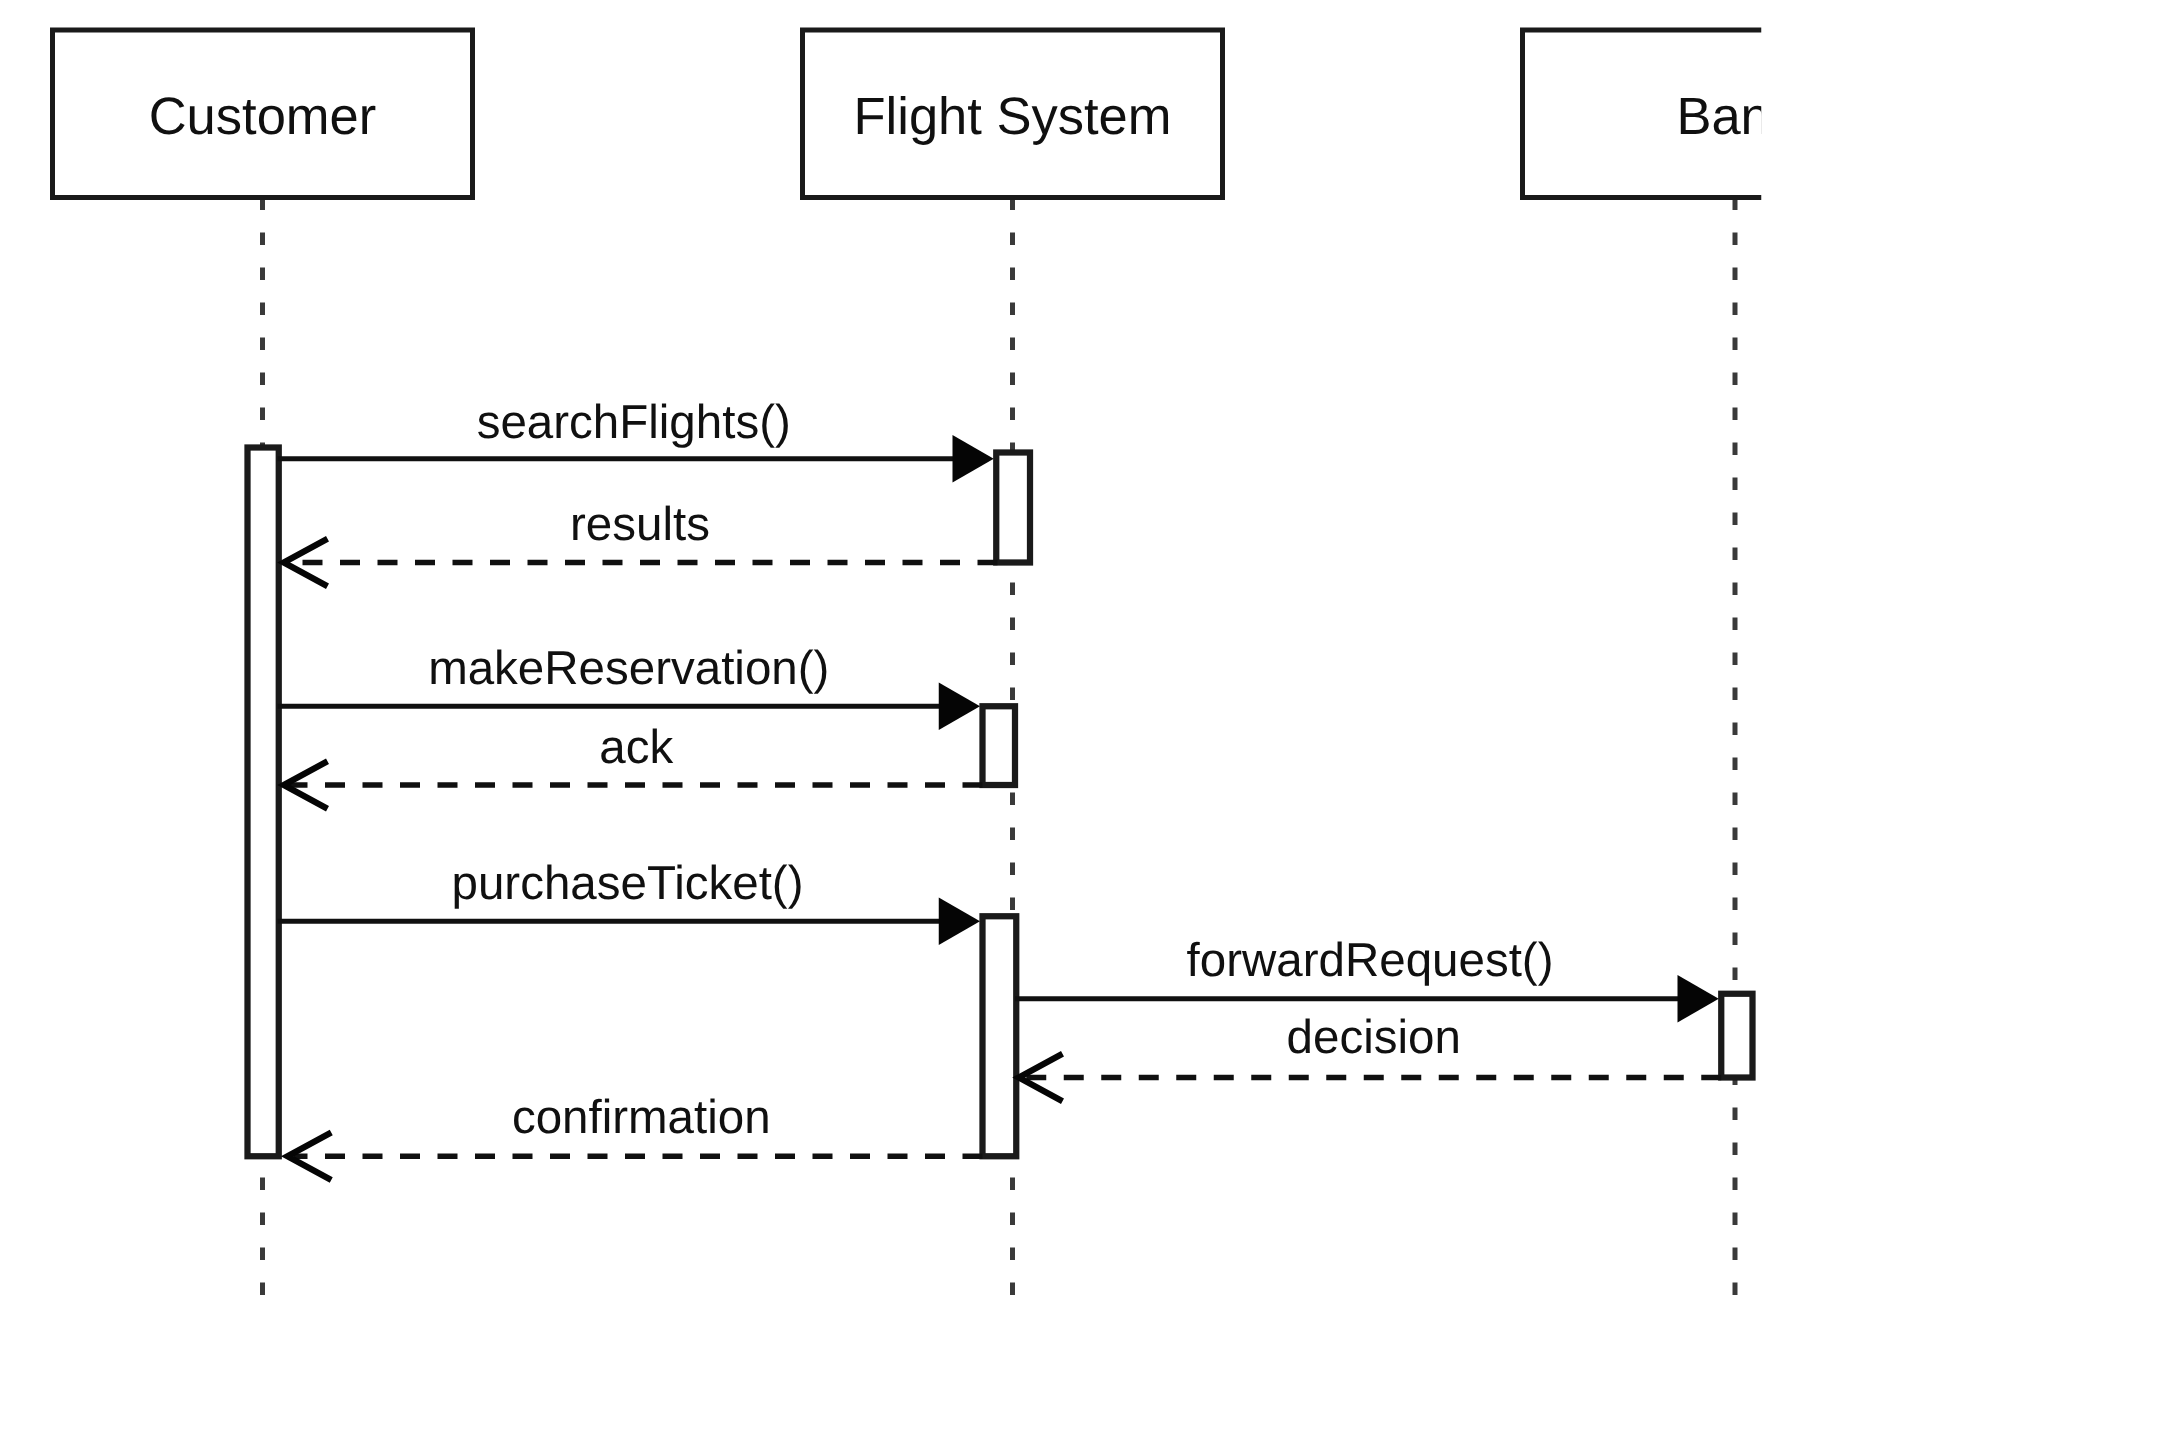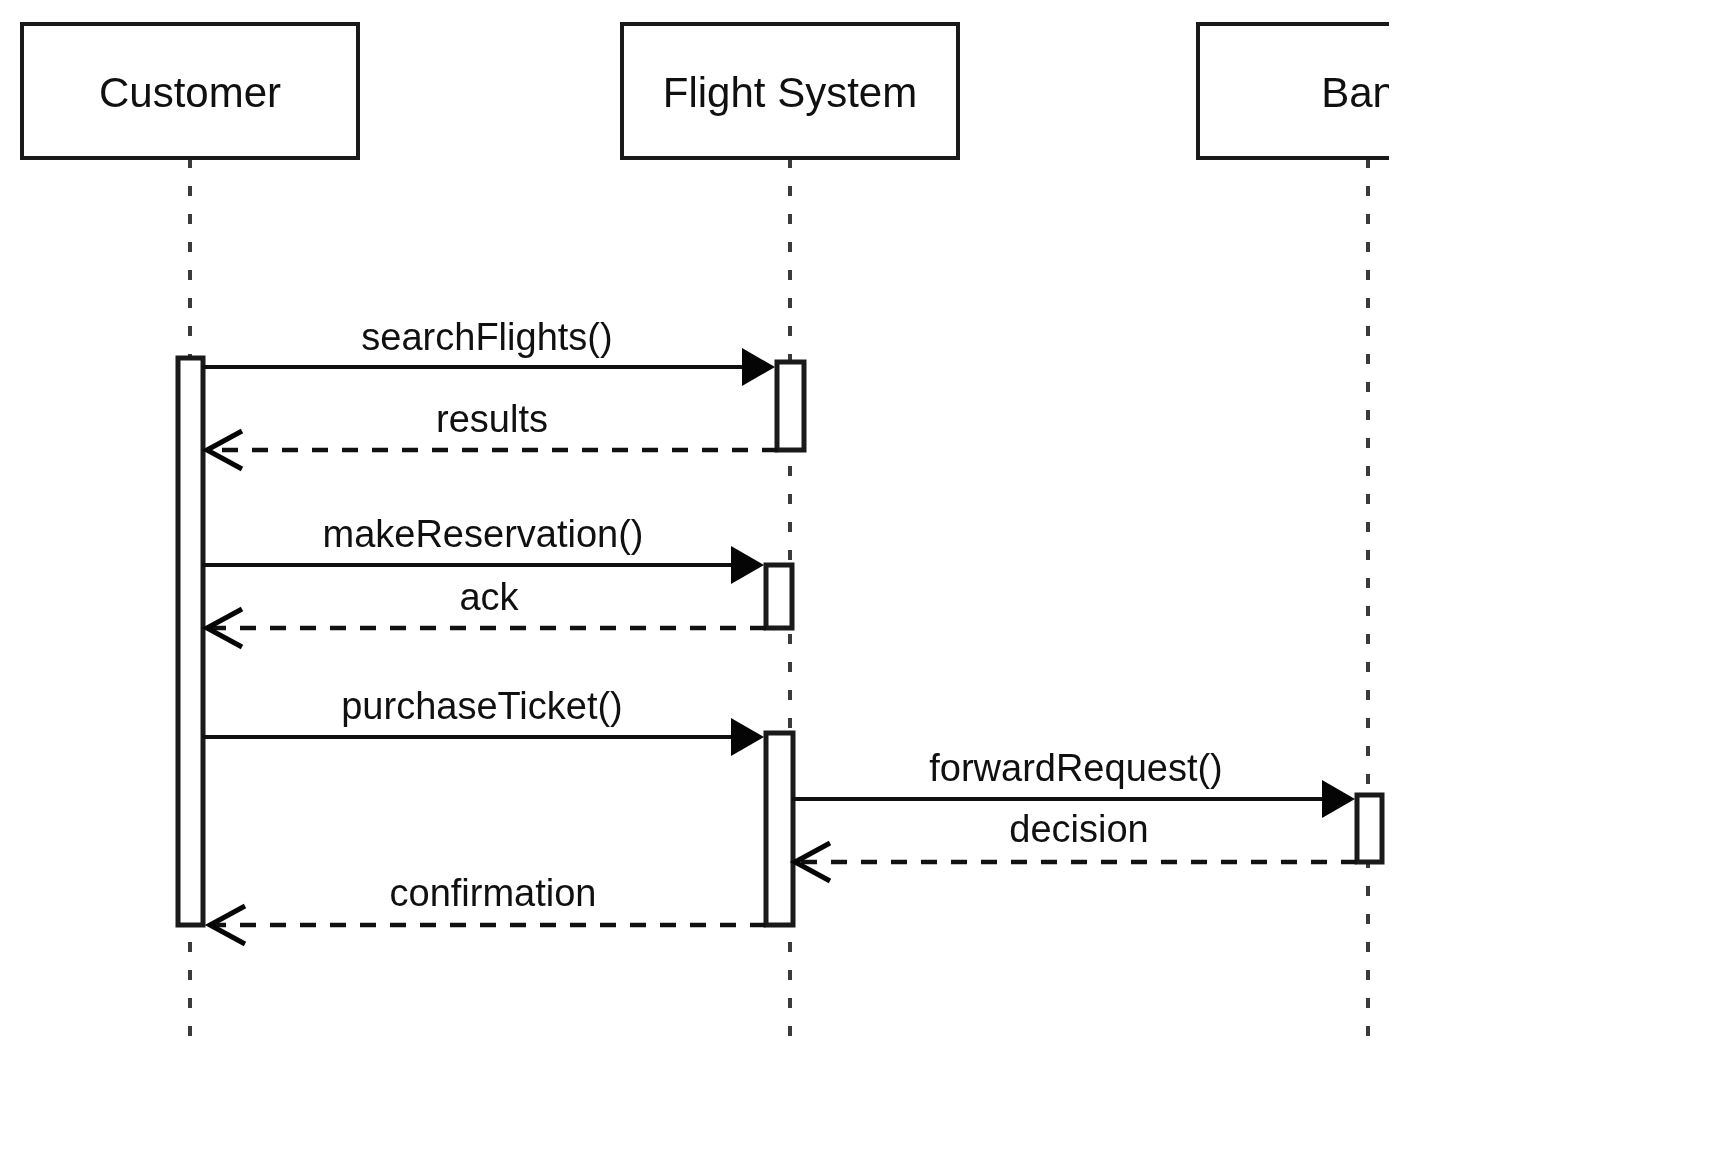--- a/index.html
+++ b/index.html
@@ -10,20 +10,21 @@
   }
   body {
     font-family: "Liberation Sans", sans-serif;
   }
   #canvas {
     position: relative;
     width: 1389px;
     height: 1152px;
     background: #ffffff;
     overflow: hidden;
+    margin-left: 20px;
   }
   #diagram-svg {
     position: absolute;
     left: 0;
     top: 0;
     width: 1727px;
     height: 1152px;
     display: block;
   }
   .participant-box {

